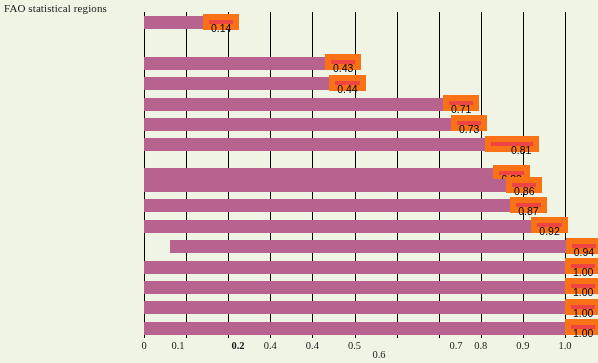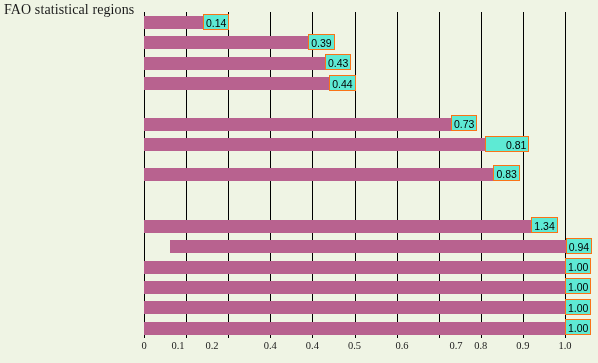--- a/index.html
+++ b/index.html
@@ -17,21 +17,21 @@
     position: relative;
     width: 598px;
     height: 363px;
     background: #eff4e4;
   }
   
   #chart-title {
     position: absolute;
     left: 4px;
     top: 2px;
-    font-size: 14px;
+    font-size: 11px;
     color: #1a1a1a;
     white-space: nowrap;
     letter-spacing: 0.1px;
   }
   
   #plot-area {
     position: absolute;
     left: 144px;
     top: 12px;
     width: 421px;
@@ -57,22 +57,22 @@
     top: 4px;
     height: 13px;
     background: #b8628f;
   }
   .bar-value {
     position: absolute;
     top: 1.5px;
     height: 16px;
     line-height: 16px;
     box-sizing: border-box;
-    background: #5eead4;
-    border: 1px solid #f97316;
+    background: #ef4444;
+    border: 6px solid #f97316;
     font-size: 10.5px;
     color: #000000;
     padding: 0 2px;
     white-space: nowrap;
     font-family: "Liberation Sans", sans-serif;
   }
   
   #x-axis-ticks {
     position: absolute;
     left: 144px;
@@ -105,47 +105,55 @@
       <div class="gridline" style="left: 210.5px;"></div>
       <div class="gridline" style="left: 252.6px;"></div>
       <div class="gridline" style="left: 294.7px;"></div>
       <div class="gridline" style="left: 336.8px;"></div>
       <div class="gridline" style="left: 378.9px;"></div>
       <div class="gridline" style="left: 421px;"></div>
       <div class="row" style="top: 0px; height: 20.375px;">
         <div class="bar" style="width: 58.94px; background: rgb(184, 98, 143);"></div>
         <div class="bar-value" style="left: 58.94px;">0.14</div>
       </div>
-      <div class="row" style="top: 20.375px; height: 20.375px;">
-        <div class="bar" style="width: 164.19px; background: rgb(184, 98, 143);"></div>
-        <div class="bar-value" style="left: 164.19px;">0.39</div>
-      </div>
       <div class="row" style="top: 40.75px; height: 20.375px; padding-left: 32px;">
         <div class="bar" style="width: 181.03px; background: rgb(184, 98, 143);"></div>
         <div class="bar-value" style="left: 181.03px;">0.43</div>
       </div>
       <div class="row" style="top: 61.125px; height: 20.375px;">
         <div class="bar" style="width: 185.24px; background: rgb(184, 98, 143);"></div>
         <div class="bar-value" style="left: 185.24px;">0.44</div>
+      </div>
+      <div class="row" style="top: 81.5px; height: 20.375px;">
+        <div class="bar" style="width: 298.91px; background: rgb(184, 98, 143);"></div>
+        <div class="bar-value" style="left: 298.91px;">0.71</div>
       </div>
       <div class="row" style="top: 101.875px; height: 20.375px;">
         <div class="bar" style="width: 307.33px; background: rgb(184, 98, 143);"></div>
         <div class="bar-value" style="left: 307px;">0.73</div>
       </div>
       <div class="row" style="top: 122.25px; height: 20.375px;">
         <div class="bar" style="width: 341.01px; background: rgb(184, 98, 143);"></div>
         <div class="bar-value" style="left: 341.01px; padding-left: 20px;">0.81</div>
       </div>
       <div class="row" style="top: 142.625px; height: 20.375px; margin-top: 9px;">
         <div class="bar" style="width: 349.43px; background: rgb(184, 98, 143);"></div>
         <div class="bar-value" style="left: 349.43px;">0.83</div>
       </div>
+      <div class="row" style="top: 163px; height: 20.375px;">
+        <div class="bar" style="width: 362.06px; background: rgb(184, 98, 143);"></div>
+        <div class="bar-value" style="left: 362.06px;">0.86</div>
+      </div>
+      <div class="row" style="top: 183.375px; height: 20.375px;">
+        <div class="bar" style="width: 366.27px; background: rgb(184, 98, 143);"></div>
+        <div class="bar-value" style="left: 366.27px;">0.87</div>
+      </div>
       <div class="row" style="top: 203.75px; height: 20.375px;">
         <div class="bar" style="width: 387.32px; background: rgb(184, 98, 143);"></div>
-        <div class="bar-value" style="left: 387.32px;">1.34</div>
+        <div class="bar-value" style="left: 387.32px;">0.92</div>
       </div>
       <div class="row" style="top: 224.125px; height: 20.375px; margin-left: 26px;">
         <div class="bar" style="width: 395.74px; background: rgb(184, 98, 143);"></div>
         <div class="bar-value" style="left: 395.74px;">0.94</div>
       </div>
       <div class="row" style="top: 244.5px; height: 20.375px;">
         <div class="bar" style="width: 421px; background: rgb(184, 98, 143);"></div>
         <div class="bar-value" style="left: 421px;">1.00</div>
       </div>
       <div class="row" style="top: 264.875px; height: 20.375px;">
@@ -158,24 +166,24 @@
       </div>
       <div class="row" style="top: 305.625px; height: 20.375px;">
         <div class="bar" style="width: 421px; background: rgb(184, 98, 143);"></div>
         <div class="bar-value" style="left: 421px;">1.00</div>
       </div>
     </div>
 
   <div id="x-axis-ticks">
       <div class="xtick" style="left: 0px;">0</div>
       <div class="xtick" style="left: 34px;">0.1</div>
-      <div class="xtick" style="left: 68px;">0.2</div>
+      <div class="xtick" style="left: 94px; font-weight: bold;">0.2</div>
       <div class="xtick" style="left: 126.3px;">0.4</div>
       <div class="xtick" style="left: 168.4px;">0.4</div>
       <div class="xtick" style="left: 210.5px;">0.5</div>
-      <div class="xtick" style="left: 258px;">0.6</div>
+      <div class="xtick" style="left: 235px; margin-top: 9px;">0.6</div>
       <div class="xtick" style="left: 312px;">0.7</div>
       <div class="xtick" style="left: 336.8px;">0.8</div>
       <div class="xtick" style="left: 378.9px;">0.9</div>
       <div class="xtick" style="left: 421px;">1.0</div>
     </div>
 
 </div>
 
 </body></html>

